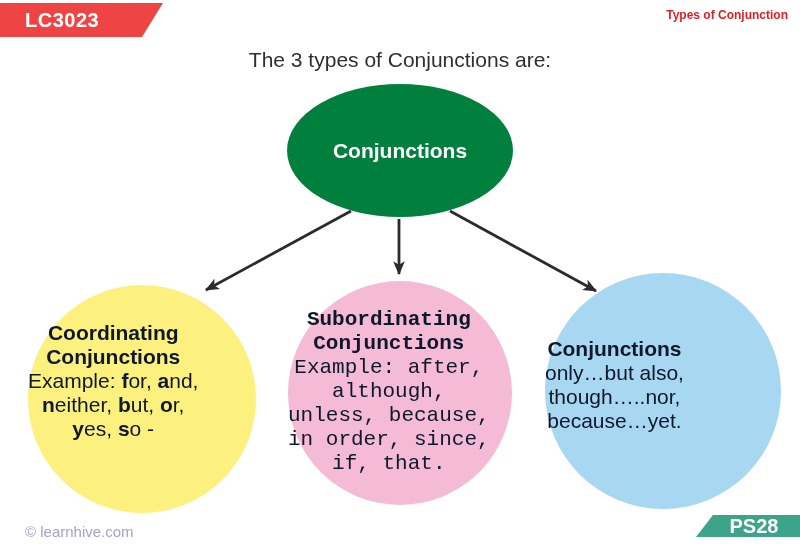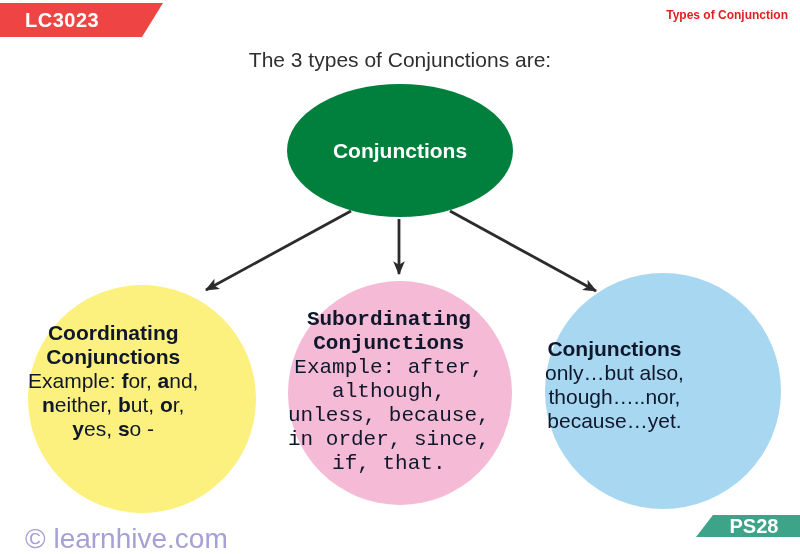--- a/index.html
+++ b/index.html
@@ -51,21 +51,21 @@
   .bubble-subordinating .bubble-text { transform:translateY(-1px);font-family:Liberation Mono, monospace; }
   .bubble-correlative { left:545px; top:273px; width:236px; height:236px; }
   .bubble-correlative .bubble-text { transform:translateY(-6px); }
   
   .arrows-svg {
     position:absolute; left:0; top:0; width:800px; height:554px;
     pointer-events:none;
   }
   
   .copyright {
-    position:absolute; left:25px; top:523px; font-size:28px;
+    position:absolute; left:25px; top:523px; font-size:15px;
   }
   .ribbon-bottom {
     position:absolute; left:696px; top:515px; width:104px; height:22px;
     clip-path:polygon(16.3% 0, 100% 0, 100% 100%, 0 100%);
     display:flex; align-items:center; justify-content:center;
   }
   .ribbon-bottom .ribbon-label {
     color:#ffffff; font-weight:bold; font-size:20px; padding-left:12px;
   }
 </style>

